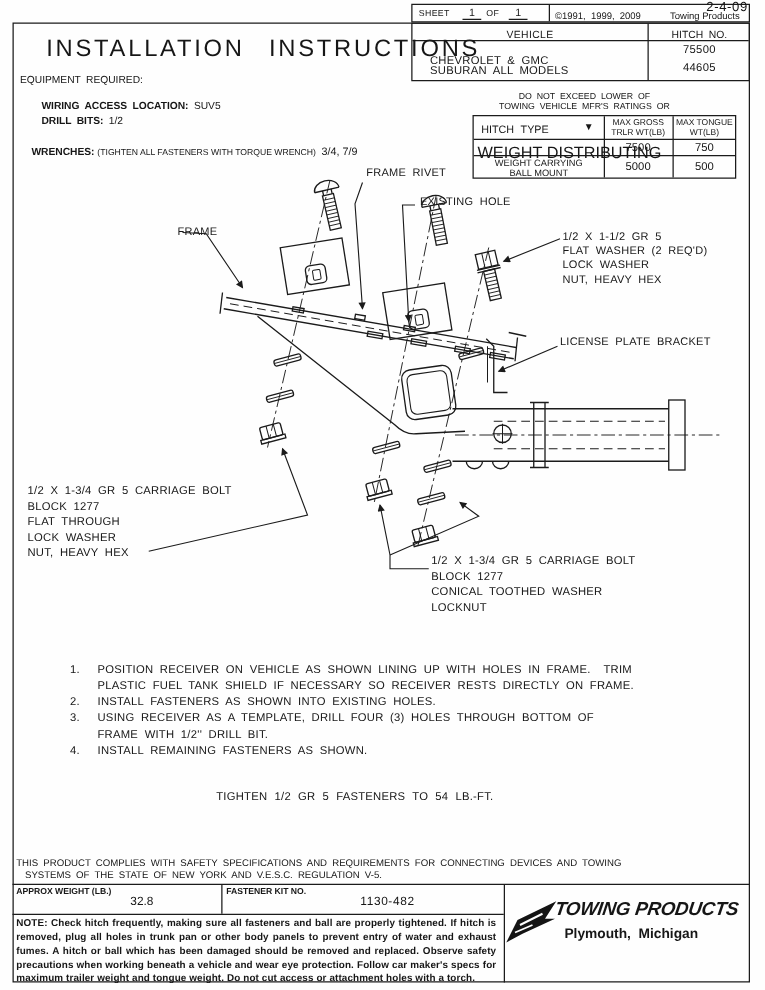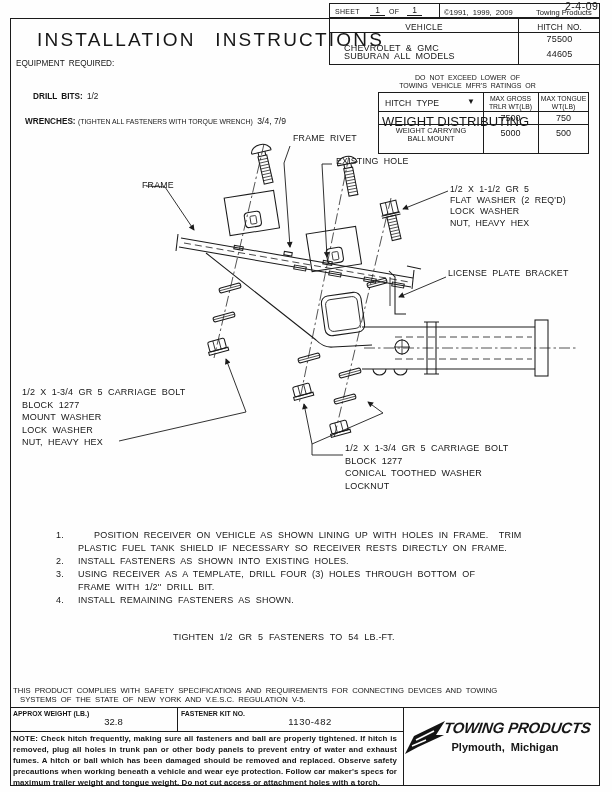--- a/index.html
+++ b/index.html
@@ -48,21 +48,21 @@
     <div class="abs ctr" style="left:188px;width:83px;top:2.5px;font-size:8.3px;word-spacing:2px;">HITCH NO.</div>
     <div class="abs cad9" style="left:14px;top:25px;">CHEVROLET &amp; GMC</div>
     <div class="abs cad9" style="left:14px;top:33px;">SUBURAN ALL MODELS</div>
     <div class="abs ctr cad9" style="left:188px;width:83px;top:16px;">75500</div>
     <div class="abs ctr cad9" style="left:188px;width:83px;top:31px;">44605</div>
   </div>
 
   <div class="abs ctr" style="left:360px;width:215px;top:73.5px;font-size:7px;word-spacing:2px;">DO NOT EXCEED LOWER OF</div>
   <div class="abs ctr" style="left:360px;width:215px;top:82px;font-size:7px;word-spacing:2px;">TOWING VEHICLE MFR'S RATINGS OR</div>
 
-  <div class="abs thin" style="left:378px;top:92px;width:211px;height:62px;">
+  <div class="abs thin" style="left:378px;top:92px;width:211px;height:51px;">
     <div class="vline" style="left:104px;"></div>
     <div class="vline" style="left:159px;"></div>
     <div class="hline" style="top:18px;"></div>
     <div class="hline" style="top:31px;"></div>
     <span class="abs" style="left:6px;top:4.5px;font-size:8.6px;word-spacing:3px;">HITCH TYPE</span>
     <span class="abs" style="left:88px;top:4px;font-size:8px;">▼</span>
     <div class="abs ctr" style="left:104px;width:55px;top:1.5px;font-size:6.8px;">MAX GROSS</div>
     <div class="abs ctr" style="left:104px;width:55px;top:9.5px;font-size:6.8px;">TRLR WT(LB)</div>
     <div class="abs ctr" style="left:159px;width:51px;top:1.5px;font-size:6.8px;">MAX TONGUE</div>
     <div class="abs ctr" style="left:159px;width:51px;top:9.5px;font-size:6.8px;">WT(LB)</div>
@@ -71,20 +71,23 @@
     <div class="abs ctr" style="left:159px;width:51px;top:19.5px;font-size:9px;">750</div>
     <div class="abs ctr" style="left:0px;width:104px;top:33px;font-size:7.4px;">WEIGHT CARRYING</div>
     <div class="abs ctr" style="left:0px;width:104px;top:41px;font-size:7.4px;">BALL MOUNT</div>
     <div class="abs ctr" style="left:104px;width:55px;top:34.5px;font-size:9px;">5000</div>
     <div class="abs ctr" style="left:159px;width:51px;top:34.5px;font-size:9px;">500</div>
   </div>
 
   <div class="abs" style="left:37px;top:29px;font-size:19px;letter-spacing:2.2px;word-spacing:12px;white-space:pre;">INSTALLATION INSTRUCTIONS</div>
 
   <div class="abs" style="left:16px;top:59px;font-size:8.2px;word-spacing:2px;">EQUIPMENT REQUIRED:</div>
+  <div class="abs" style="left:16px;top:71px;font-size:8.2px;word-spacing:2px;white-space:pre;">
+    <span class="b">WIRING ACCESS LOCATION:</span><span> </span><span>SUV5</span>
+  </div>
   <div class="abs" style="left:16px;top:83px;font-size:8.2px;word-spacing:2px;white-space:pre;">
     <span class="b">DRILL BITS:</span><span> </span><span>1/2</span>
   </div>
   <div class="abs" style="left:16px;top:107px;font-size:8.2px;white-space:pre;">
     <span class="b">WRENCHES:</span><span> </span><span style="font-size:6.9px;">(TIGHTEN ALL FASTENERS WITH TORQUE WRENCH)</span><span>  </span><span style="font-size:8.6px;">3/4, 7/9</span>
   </div>
 
   <svg class="abs" style="left:0;top:0;" width="612" height="520" viewBox="0 0 612 520">
     <defs>
       <marker id="arr" viewBox="0 0 10 10" refX="8.5" refY="5" markerWidth="10" markerHeight="6.5" orient="auto-start-reverse">
@@ -242,36 +245,36 @@
     <div class="cad" style="margin-bottom:2.4px;">FLAT WASHER (2 REQ'D)</div>
     <div class="cad" style="margin-bottom:2.4px;">LOCK WASHER</div>
     <div class="cad">NUT, HEAVY HEX</div>
   </div>
 
   <div class="abs cad" style="left:448px;top:269px;">LICENSE PLATE BRACKET</div>
 
   <div class="abs" style="left:22px;top:388px;">
     <div class="cad9" style="margin-bottom:3.6px;">1/2 X 1-3/4 GR 5 CARRIAGE BOLT</div>
     <div class="cad9" style="margin-bottom:3.6px;">BLOCK 1277</div>
-    <div class="cad9" style="margin-bottom:3.6px;">MOUNT WASHER</div>
+    <div class="cad9" style="margin-bottom:3.6px;">FLAT THROUGH</div>
     <div class="cad9" style="margin-bottom:3.6px;">LOCK WASHER</div>
     <div class="cad9">NUT, HEAVY HEX</div>
   </div>
 
   <div class="abs" style="left:345px;top:444px;">
     <div class="cad9" style="margin-bottom:3.6px;">1/2 X 1-3/4 GR 5 CARRIAGE BOLT</div>
     <div class="cad9" style="margin-bottom:3.6px;">BLOCK 1277</div>
     <div class="cad9" style="margin-bottom:3.6px;">CONICAL TOOTHED WASHER</div>
     <div class="cad9">LOCKNUT</div>
   </div>
 
   <div class="abs" style="left:0;top:531px;width:612px;">
     <div style="position:relative;height:13px;">
         <span class="abs cad9" style="left:56px;">1.</span>
-        <span class="abs cad9" style="left:78px;margin-left:16px;">POSITION RECEIVER ON VEHICLE AS SHOWN LINING UP WITH HOLES IN FRAME.  TRIM</span>
+        <span class="abs cad9" style="left:78px;">POSITION RECEIVER ON VEHICLE AS SHOWN LINING UP WITH HOLES IN FRAME.  TRIM</span>
       </div>
     <div style="position:relative;height:13px;">
         <span class="abs cad9" style="left:56px;"></span>
         <span class="abs cad9" style="left:78px;">PLASTIC FUEL TANK SHIELD IF NECESSARY SO RECEIVER RESTS DIRECTLY ON FRAME.</span>
       </div>
     <div style="position:relative;height:13px;">
         <span class="abs cad9" style="left:56px;">2.</span>
         <span class="abs cad9" style="left:78px;">INSTALL FASTENERS AS SHOWN INTO EXISTING HOLES.</span>
       </div>
     <div style="position:relative;height:13px;">

